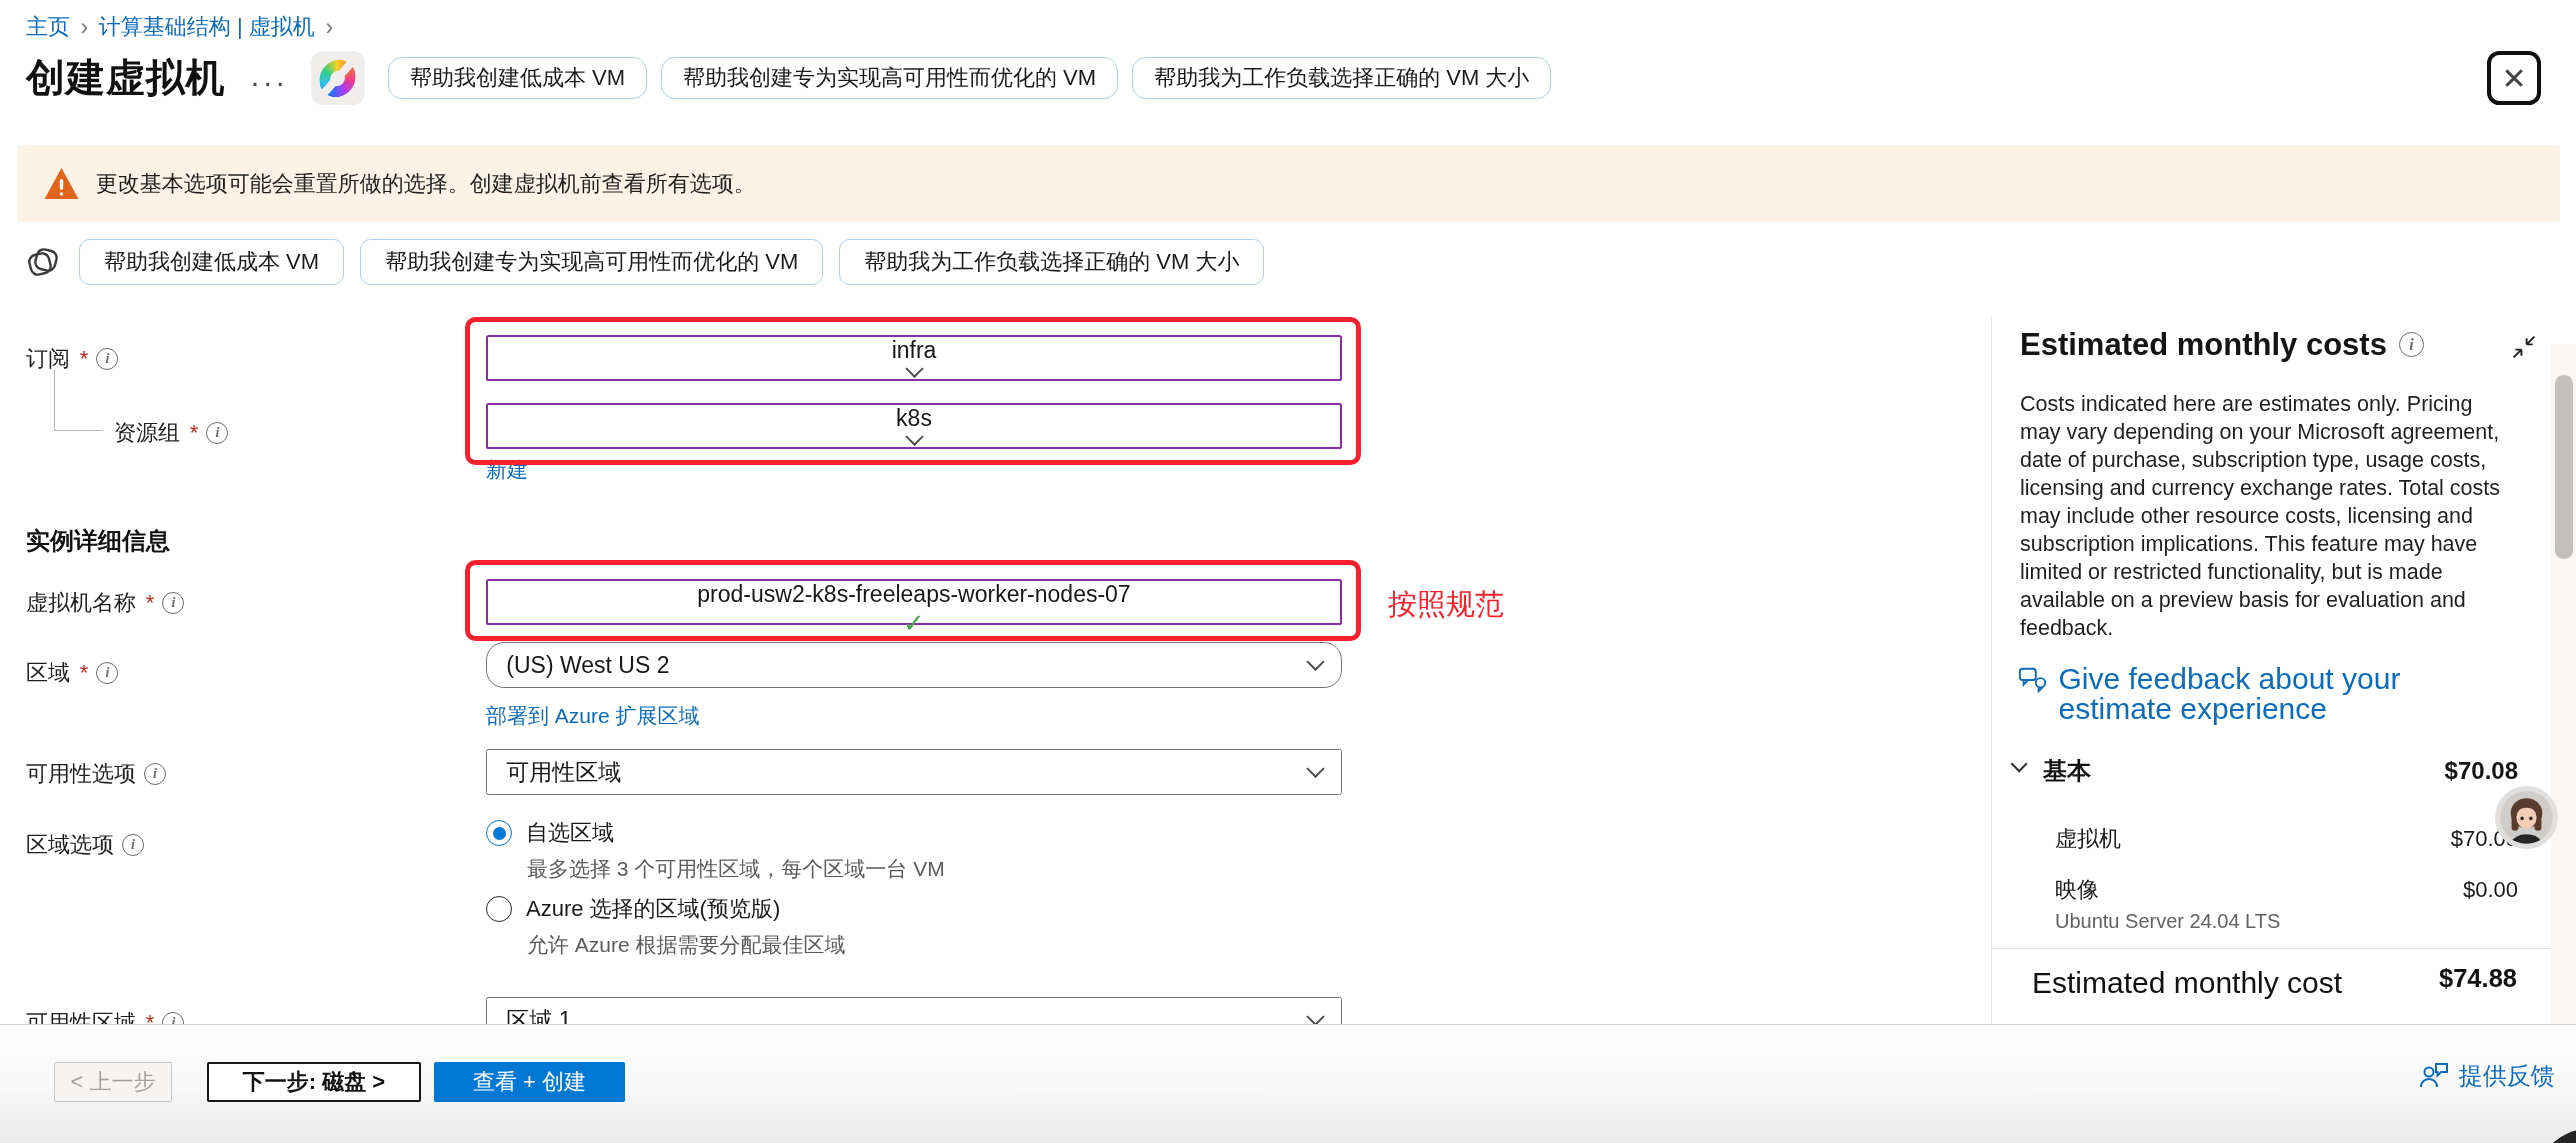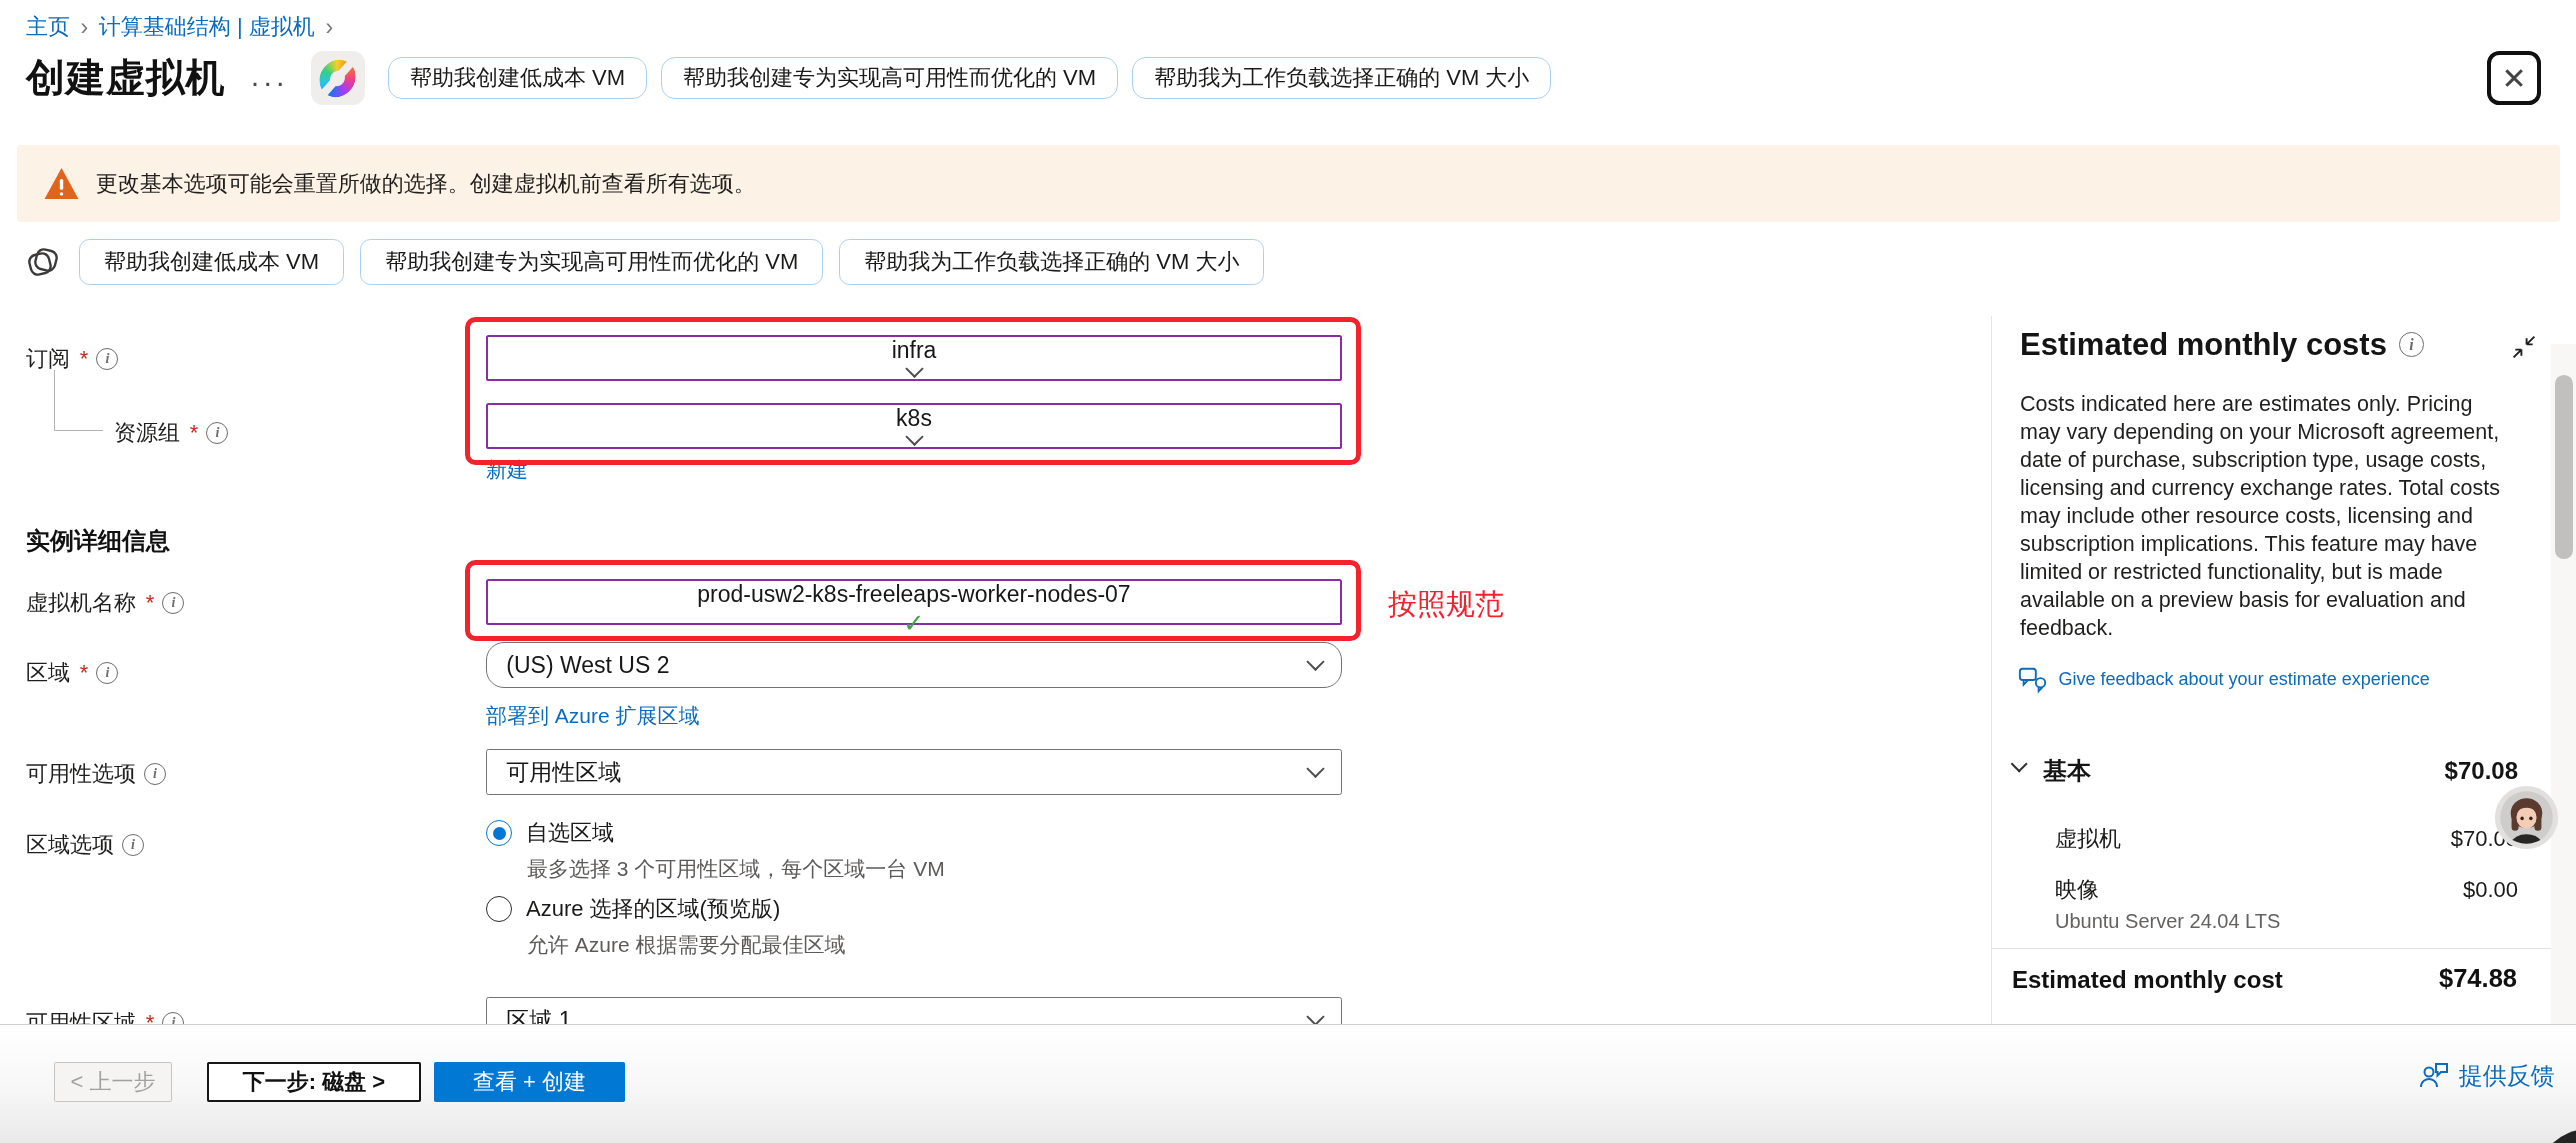--- a/index.html
+++ b/index.html
@@ -67,31 +67,31 @@
   .red-box { position:absolute; border:5.3px solid #f5222d; border-radius:10.5px; z-index:6; pointer-events:none; }
   .red-note { position:absolute; left:1388px; top:585px; font-size:29px; color:#f5222d; z-index:6; }
 
   
   .panel { position:absolute; left:1991px; top:316px; width:585px; height:708px; border-left:0.9px solid #e6e4e2; background:#fff; }
   .panel-title-row { position:absolute; left:28px; top:10.5px; display:flex; align-items:center; gap:12.3px; }
   .panel-title { font-size:31px; font-weight:700; color:#141414; }
   .collapse-ic { position:absolute; right:39px; top:17.6px; cursor:pointer; }
   .panel-para { position:absolute; left:28px; top:74px; width:497px; font-size:21.5px; line-height:28px; color:#201f1e; }
   .panel-feedback { position:absolute; left:26px; top:348px; display:flex; gap:10.5px; cursor:pointer; }
-  .panel-feedback span { color:#0b6bbd; font-size:18px; line-height:30px; max-width:439px; display:inline-block; }
+  .panel-feedback span { color:#0b6bbd; font-size:30px; line-height:30px; max-width:439px; display:inline-block; }
   .cost-row { position:absolute; left:0; width:585px; display:flex; align-items:center; }
   .cost-chev { width:12.3px; height:12.3px; border-right:2.2px solid #323130; border-bottom:2.2px solid #323130;
     transform:rotate(45deg); position:absolute; left:21px; top:5.3px; }
   .cost-name-b { position:absolute; left:51px; font-size:24px; font-weight:700; color:#141414; }
   .cost-name { position:absolute; left:63px; font-size:22px; color:#1b1a19; }
   .cost-price-b { position:absolute; right:59px; font-size:24px; font-weight:700; color:#141414; }
   .cost-price { position:absolute; right:59px; font-size:22px; color:#1b1a19; }
   .cost-sub { position:absolute; left:63px; top:594px; font-size:20px; color:#646260; }
   .panel-div { position:absolute; left:0; top:632px; width:585px; border-top:0.9px solid #e3e1df; }
-  .total-label { position:absolute; left:20px; top:650px; font-size:24px; font-weight:700; color:#111; }
+  .total-label { position:absolute; left:40px; top:650px; font-size:30px; font-weight:400; color:#111; }
   .total-price { position:absolute; right:59px; top:648px; font-size:25.5px; font-weight:700; color:#111; }
 
   
   .sb-track { position:absolute; left:2551px; top:344px; width:24.6px; height:680px; background:#f8f7f6; }
   .sb-thumb { position:absolute; left:2555px; top:375px; width:17.6px; height:184px; border-radius:8.8px; background:#c2c0be; cursor:grab; }
 
   
   .avatar { position:absolute; left:2494px; top:785px; width:65px; height:65px; z-index:20; cursor:pointer; }
 
   

